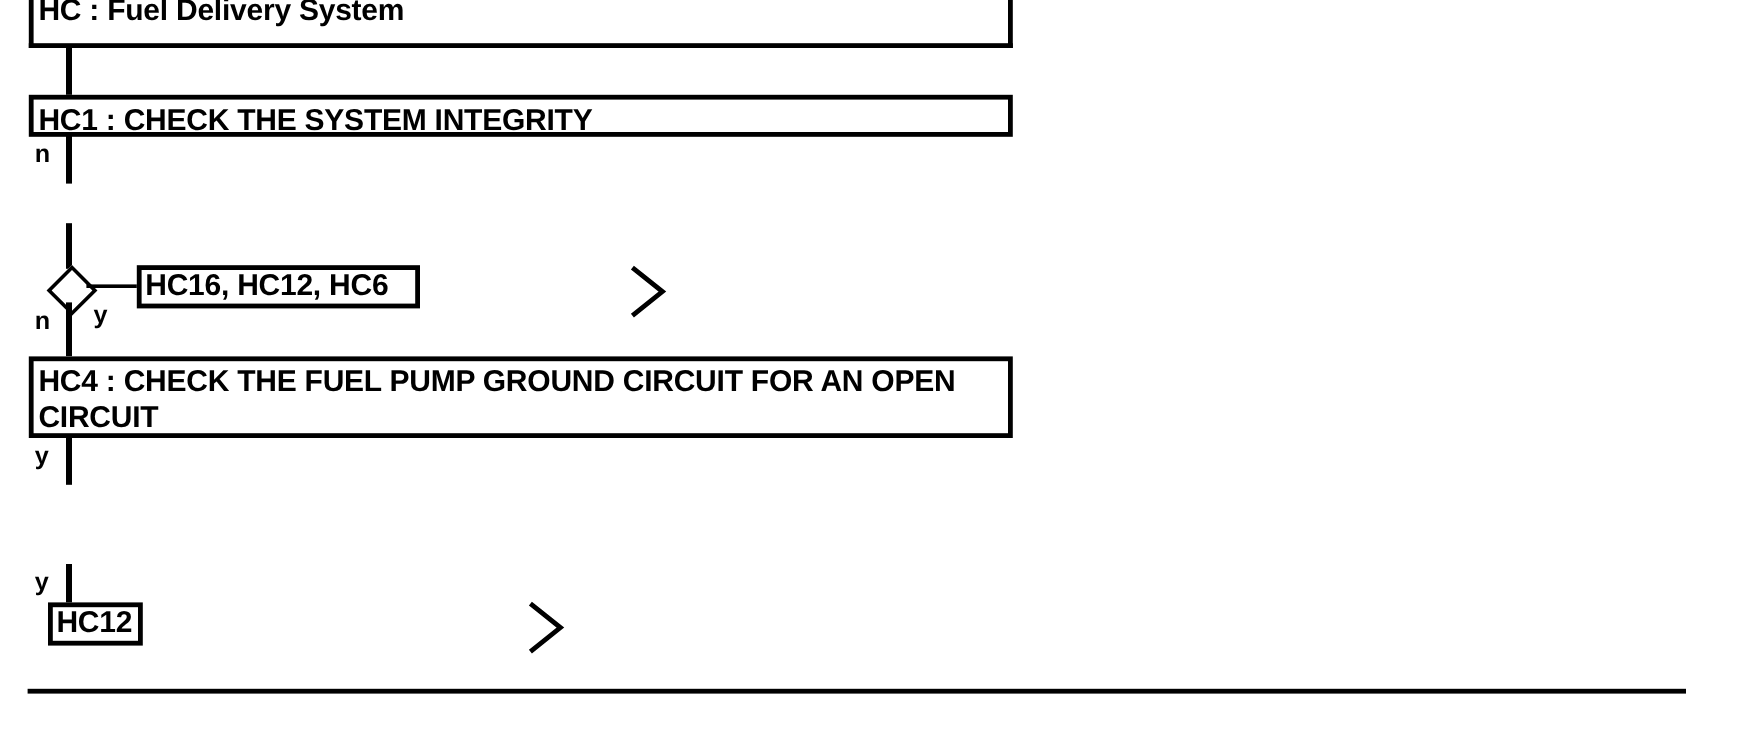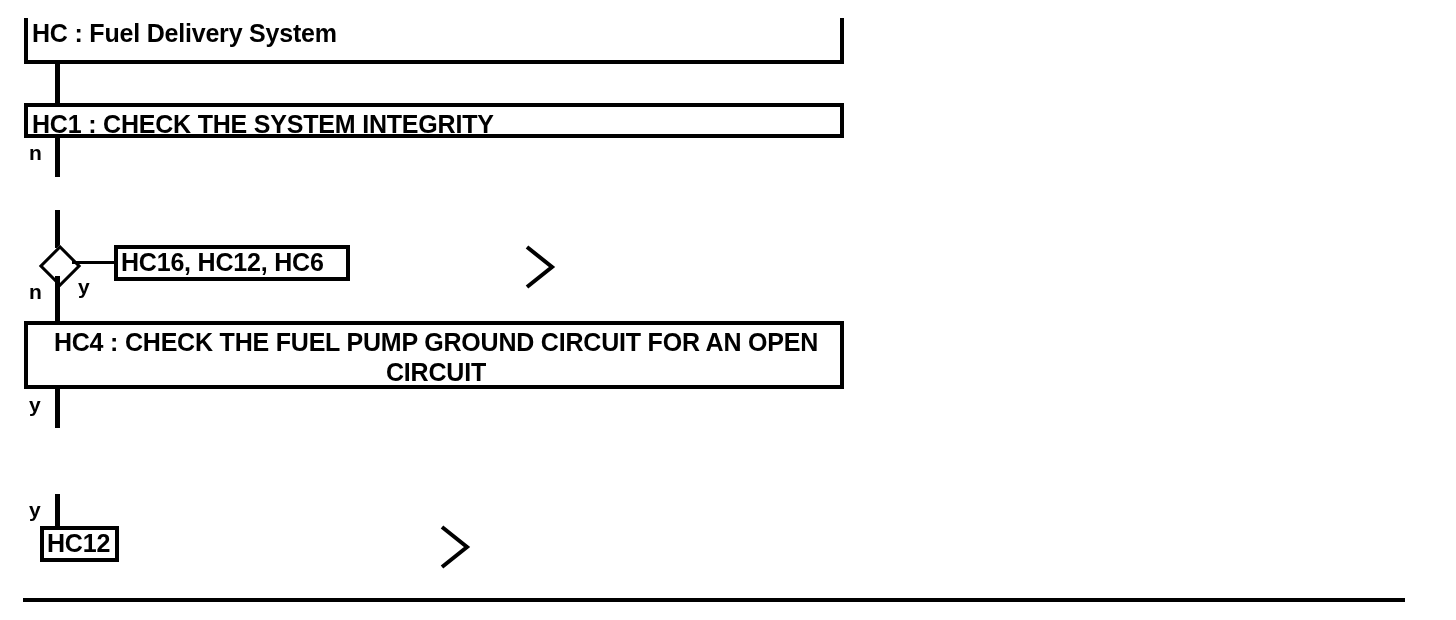--- a/index.html
+++ b/index.html
@@ -15,21 +15,20 @@
     font-family: "Liberation Sans", sans-serif;
     color: #000000;
   }
 
   #diagram {
     position: absolute;
     left: 0;
     top: 0;
     width: 1456px;
     height: 439px;
-    margin-top: 24px;
   }
 
   
   .node {
     position: absolute;
     box-sizing: border-box;
     background: #ffffff;
     border: 4px solid #000000;
     display: flex;
     align-items: flex-start;
@@ -43,21 +42,20 @@
     white-space: pre-line;
   }
 
   
   .node.root {
     border-top: none;
   }
 
   .node.step {
     padding: 2px 0 0 4px;
-    text-align: center;
   }
   .node.step .node-label {
     font-size: 25px;
     line-height: 30px;
   }
 
   .node.root {
     padding: 0 0 0 4px;
   }
   .node.root .node-label {

